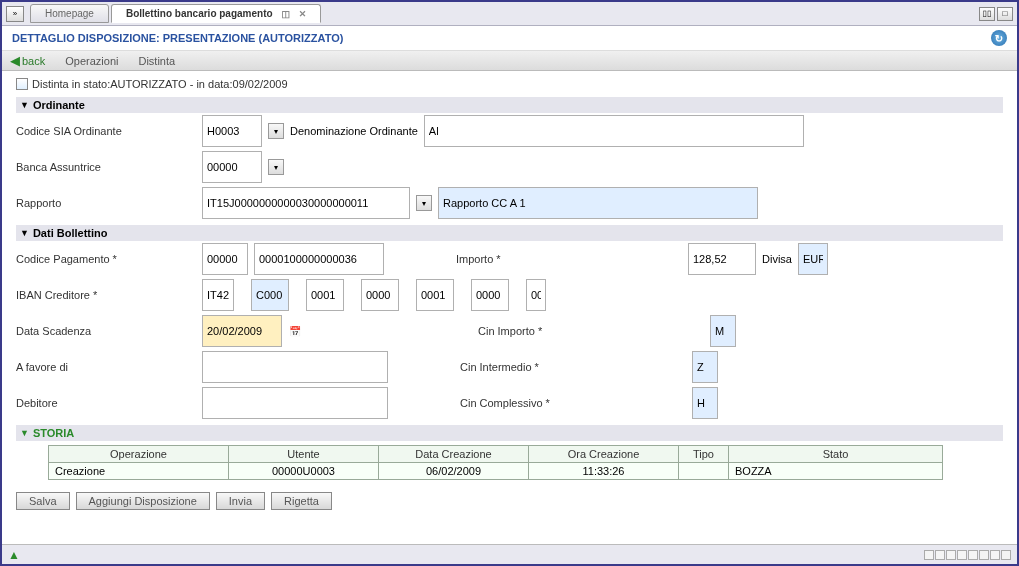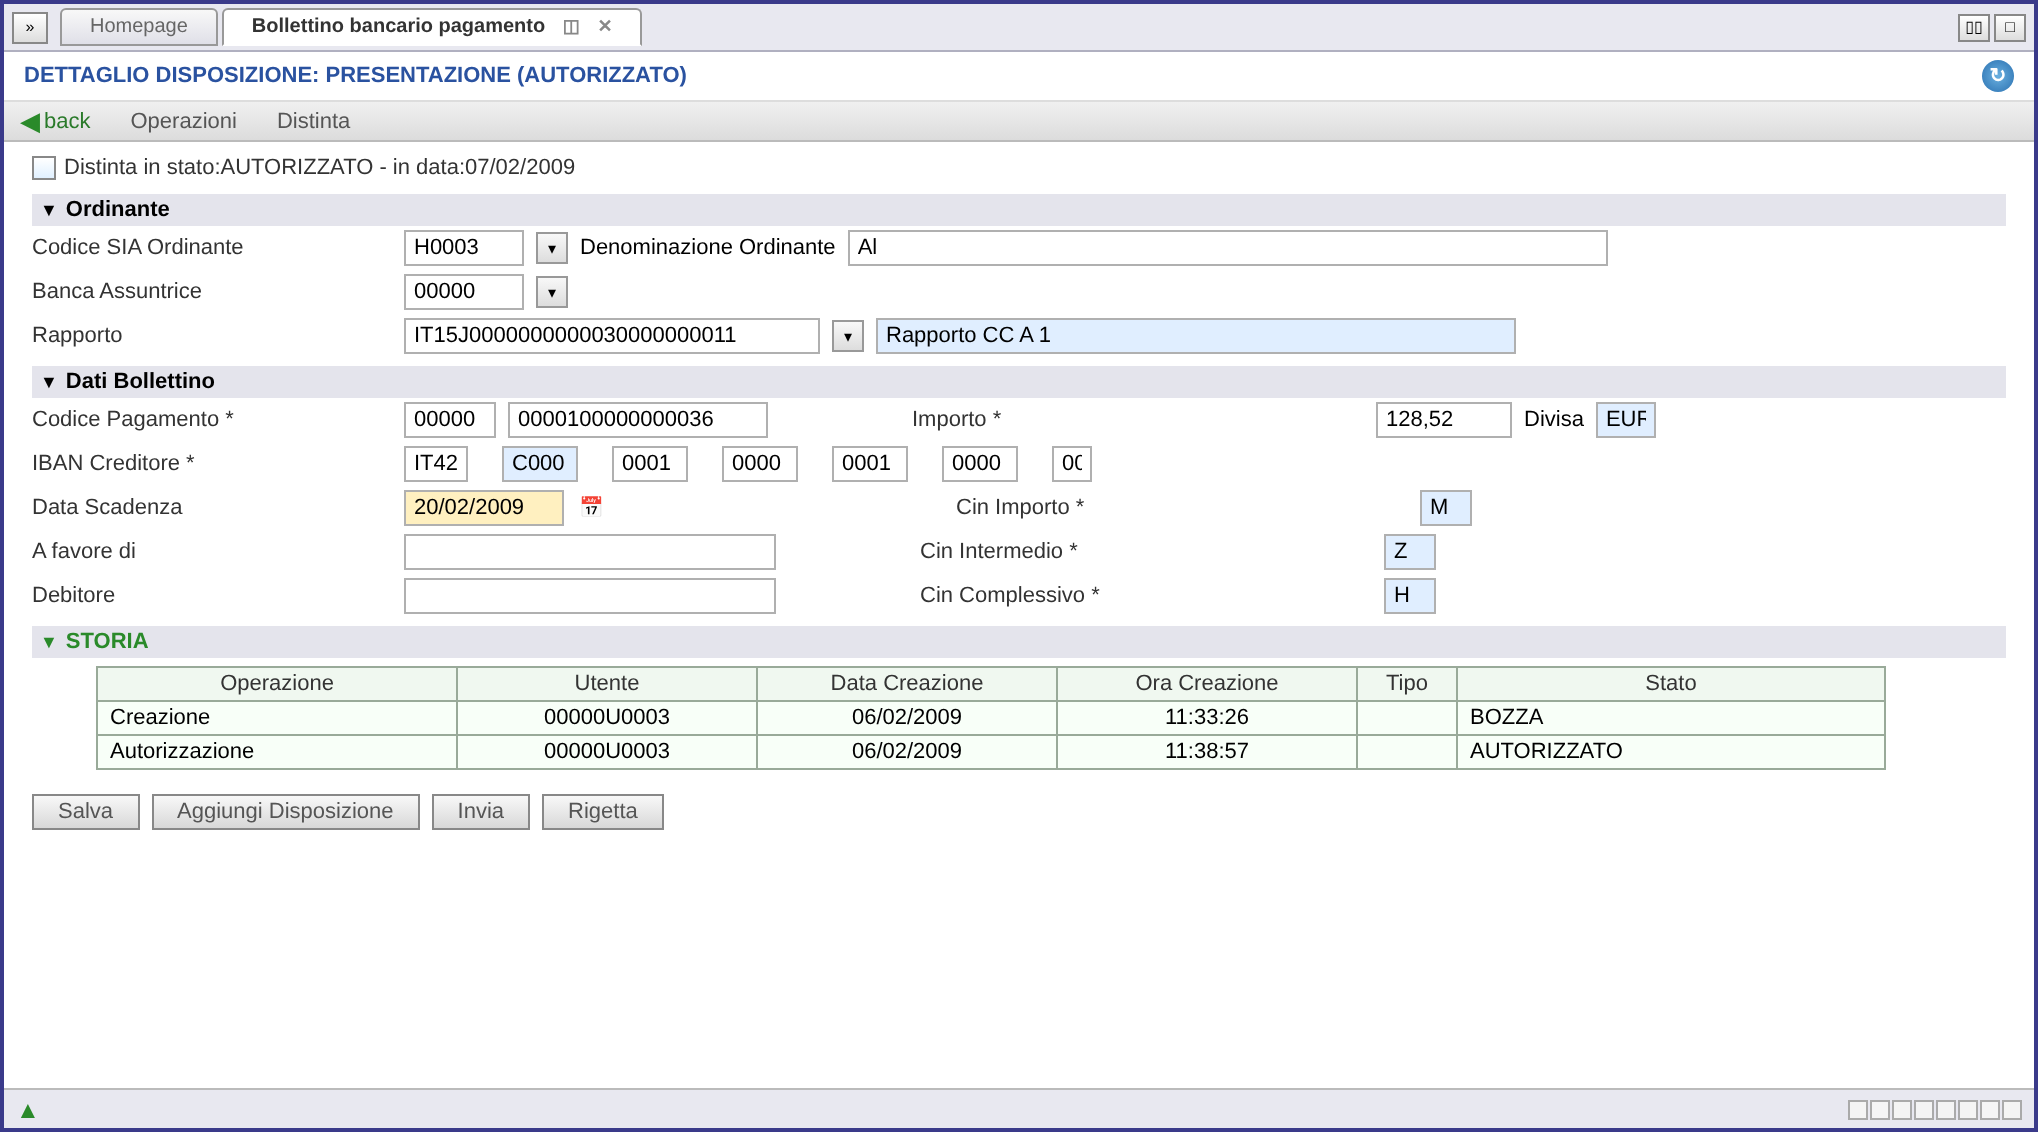--- a/index.html
+++ b/index.html
@@ -20,21 +20,21 @@
 .content { padding: 4px 14px; overflow: auto; height: calc(100% - 24px - 26px - 22px - 22px); }
 .status-line { padding: 3px 0; color: #333; display:flex; align-items:center; gap:4px; }
 .doc-icon { width:12px; height:12px; border:1px solid #888; background:linear-gradient(#fff,#e0f0ff); display:inline-block; }
 .section-hdr { background: #e4e4ec; font-weight: bold; padding: 2px 4px; margin-top: 4px; display:flex; align-items:center; gap:4px; }
 .section-hdr.green { color: #2a8a2a; }
 .tri { font-size: 9px; }
 .tri.green { color: #2a8a2a; }
 .form-row { display: flex; align-items: center; padding: 2px 0; gap: 6px; }
 .label { width: 180px; color: #333; }
 .label2 { width: 160px; color: #333; }
-input.txt { border: 1px solid #b0b0b0; padding: 1px 4px; font-family: inherit; font-size: 11px; height: 18px; }
+input.txt { border: 1px solid #b0b0b0; padding: 15px 4px; font-family: inherit; font-size: 11px; height: 18px; }
 .ro { background: #fff; }
 .blue-in { background: #e0eeff; }
 .lookup { width: 16px; height: 16px; border:1px solid #999; background: linear-gradient(#f8f8f8,#ddd); display:inline-flex; align-items:center; justify-content:center; font-size:8px; cursor:pointer; }
 .cal { width: 16px; height: 16px; display:inline-flex; align-items:center; justify-content:center; font-size:10px; cursor:pointer; }
 .iban-grp { display:flex; gap:17px; }
 .storia-table { width: 895px; border-collapse: collapse; margin-left: 32px; margin-top: 4px; }
 .storia-table th { border: 1px solid #9a9; background: #f0f8f0; font-weight: normal; padding: 2px 6px; color:#333; }
 .storia-table td { border: 1px solid #9a9; background: #f8fff8; padding: 2px 6px; }
 .btn-row { display:flex; gap:6px; padding: 8px 14px; }
 button.act { border:1px solid #888; background: linear-gradient(#f8f8f8,#d8d8d8); padding: 2px 12px; font-family:inherit; font-size:11px; color:#555; cursor:pointer; }
@@ -74,21 +74,21 @@
       <span>back</span>
     </span>
     <span class="tb-item">Operazioni</span>
     <span class="tb-item">Distinta</span>
   </div>
 
   <div class="content">
 
     <div class="status-line">
       <span class="doc-icon"></span>
-      <span>Distinta in stato:AUTORIZZATO - in data:07/02/2009</span>
+      <span>Distinta in stato:AUTORIZZATO - in data:09/02/2009</span>
     </div>
 
     <div class="section-hdr">
       <span class="tri">▼</span>
       <span>Ordinante</span>
     </div>
 
     <div class="form-row">
       <span class="label">Codice SIA Ordinante</span>
       <input class="txt ro" style="width: 60px;" value="H0003">
@@ -187,28 +187,20 @@
         </thead>
       <tbody>
         <tr>
           <td>Creazione</td>
           <td style="text-align:center">00000U0003</td>
           <td style="text-align:center">06/02/2009</td>
           <td style="text-align:center">11:33:26</td>
           <td></td>
           <td>BOZZA</td>
         </tr>
-        <tr>
-          <td>Autorizzazione</td>
-          <td style="text-align:center">00000U0003</td>
-          <td style="text-align:center">06/02/2009</td>
-          <td style="text-align:center">11:38:57</td>
-          <td></td>
-          <td>AUTORIZZATO</td>
-        </tr>
       </tbody>
     </table>
 
     <div class="btn-row" style="padding-left:0;padding-top:12px;">
       <button class="act">Salva</button>
       <button class="act">Aggiungi Disposizione</button>
       <button class="act">Invia</button>
       <button class="act">Rigetta</button>
     </div>
 

